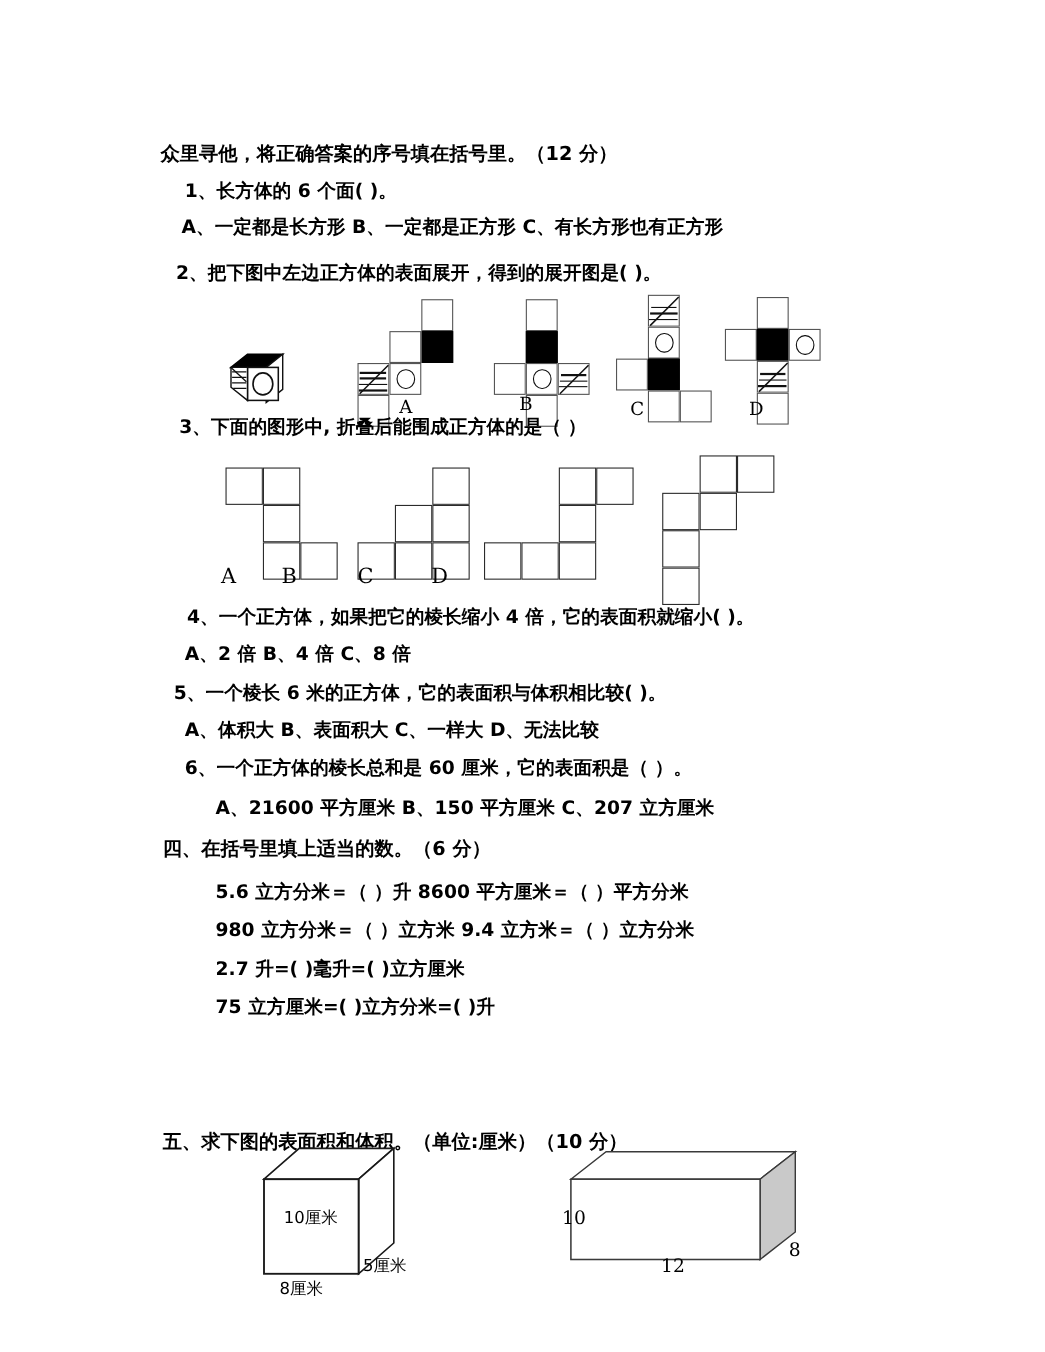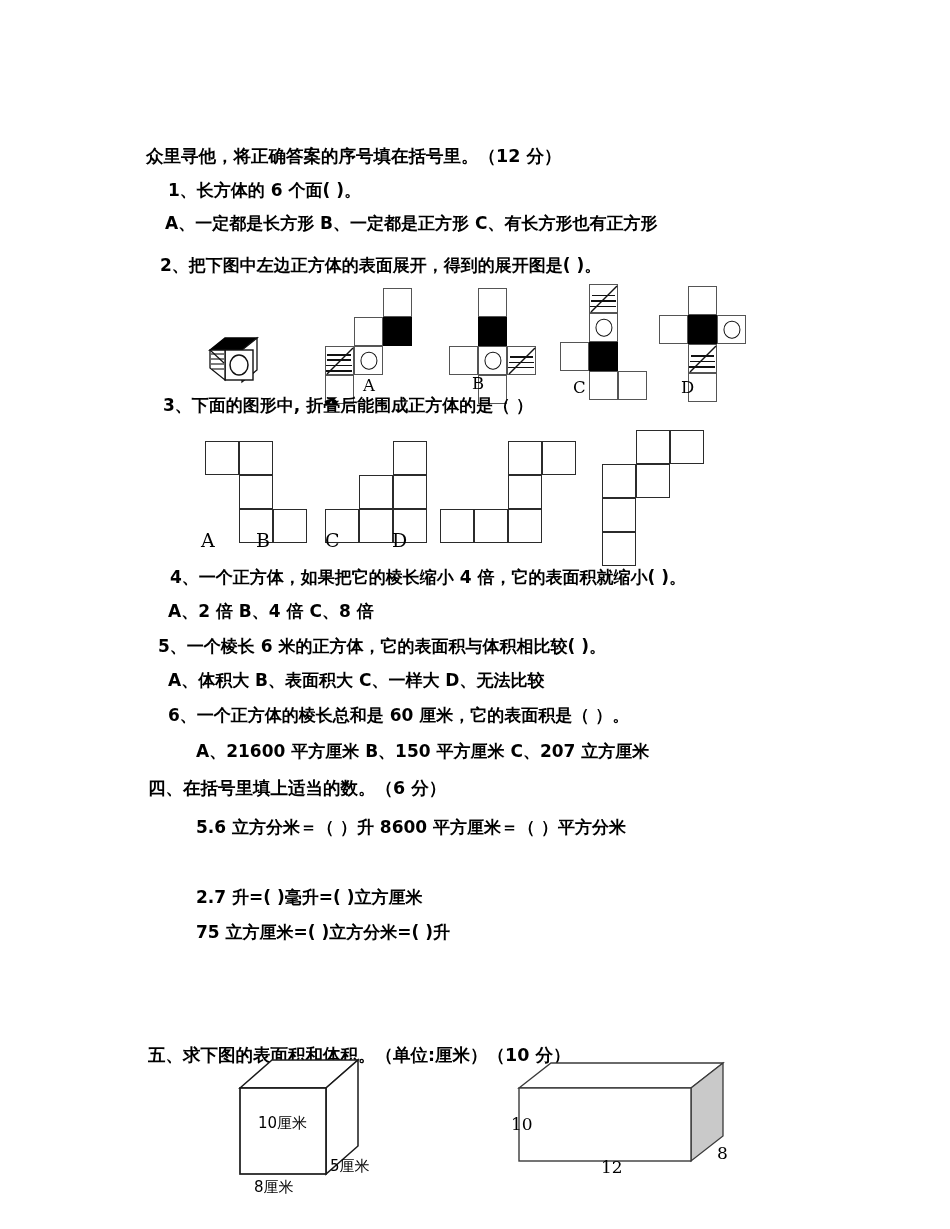--- a/index.html
+++ b/index.html
@@ -4,21 +4,21 @@
 <style>
   html,body{margin:0;padding:0;}
   body{
     width:950px;height:1229px;
     background:#ffffff;
     font-family:"DejaVu Sans","Liberation Sans",sans-serif;
     color:#000;
     position:relative;
     overflow:hidden;
   }
-  .page{position:absolute;left:0;top:16px;width:950px;height:1089px;}
+  .page{position:absolute;left:0;top:0;width:950px;height:1089px;}
 
   
   .txt{position:absolute;white-space:nowrap;line-height:1.1;}
   .b{font-weight:bold;}
   .s18{font-size:17.5px;}
   .s17{font-size:17px;}
   .s16{font-size:16.5px;}
 
   
   .net{position:absolute;}
@@ -197,20 +197,21 @@
 
   <div class="txt b s17" style="left:158px;top:621px;">5、一个棱长 6 米的正方体，它的表面积与体积相比较(    )。</div>
   <div class="txt b s17" style="left:168px;top:655px;">A、体积大  B、表面积大  C、一样大  D、无法比较</div>
 
   <div class="txt b s17" style="left:168px;top:690px;">6、一个正方体的棱长总和是 60 厘米，它的表面积是（        ）。</div>
   <div class="txt b s17" style="left:196px;top:726px;">A、21600 平方厘米    B、150 平方厘米    C、207 立方厘米</div>
 
   <div class="txt b s18" style="left:148px;top:763px;">四、在括号里填上适当的数。（6 分）</div>
 
   <div class="txt b s17" style="left:196px;top:802px;">5.6 立方分米＝（        ）升    8600 平方厘米＝（    ）平方分米</div>
+  <div class="txt b s17" style="left:196px;top:837px;">980 立方分米＝（    ）立方米  9.4 立方米＝（    ）立方分米</div>
   <div class="txt b s17" style="left:196px;top:872px;">2.7 升=(        )毫升=(      )立方厘米</div>
   <div class="txt b s17" style="left:196px;top:907px;">75 立方厘米=(      )立方分米=(      )升</div>
 
   <div class="txt b s18" style="left:148px;top:1000px;margin-top:30px;">五、求下图的表面积和体积。（单位:厘米）（10 分）</div>
 
   <div class="fig" style="left:236px;top:1040px;">
     <svg width="140" height="130" viewBox="0 0 140 130">
 
       <polygon points="4,32 36,4 122,4 90,32" fill="#ffffff" stroke="#1a1a1a" stroke-width="1.5"></polygon>
 

